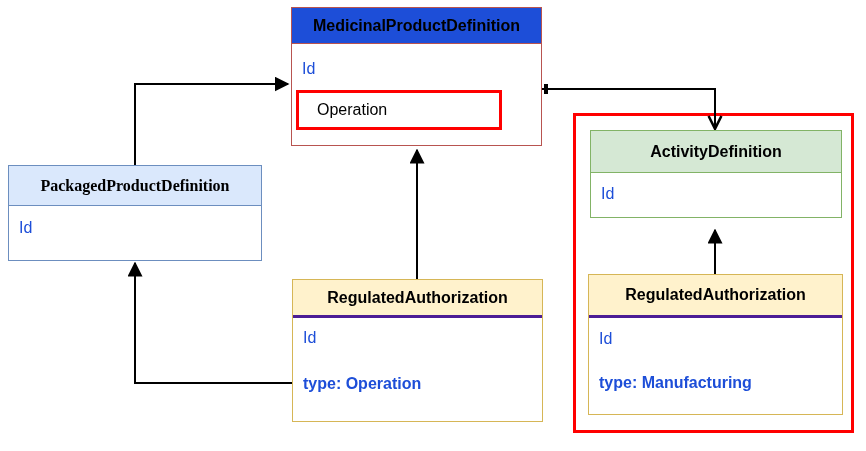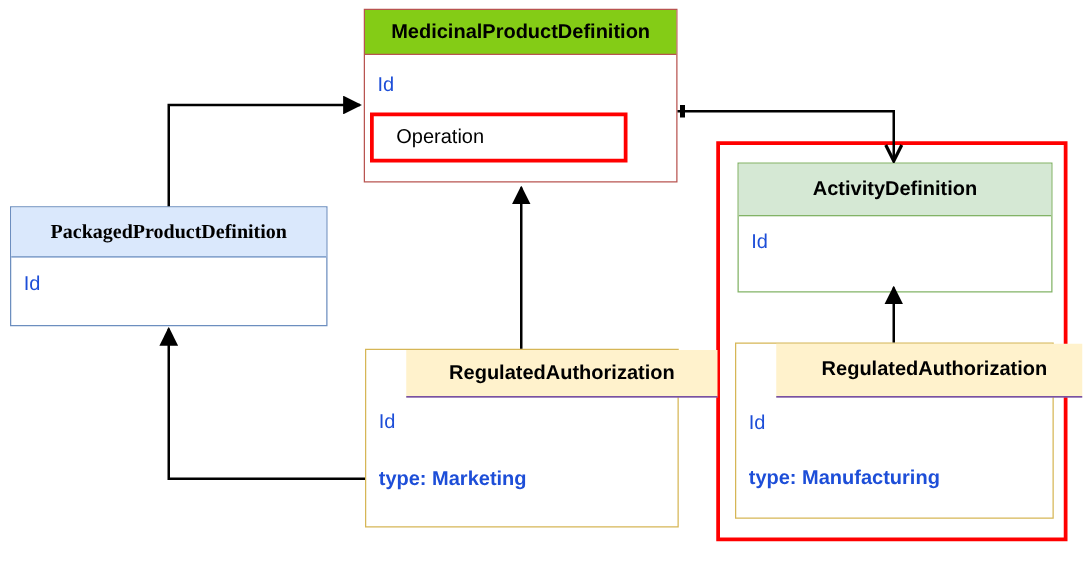--- a/index.html
+++ b/index.html
@@ -36,25 +36,25 @@
     font-size: 16px;
     color: #1d4ed8;
     display: flex;
     align-items: center;
     box-sizing: border-box;
   }
   .bold { font-weight: bold; }
 
   
   .theme-red    { border: 1px solid #b85450; }
-  .theme-red    .hdr { background: #84cc16; border-bottom: 1px solid #b85450; text-align: center; }
+  .theme-red    .hdr { background: #1d4ed8; border-bottom: 1px solid #b85450; text-align: center; }
   .theme-blue   { border: 1px solid #6c8ebf; }
   .theme-blue   .hdr { background: #dae8fc; border-bottom: 1px solid #6c8ebf; }
   .theme-yellow { border: 1px solid #d6b656; }
-  .theme-yellow .hdr { background: #fff2cc; border-bottom: 1px solid #4c1d95; margin-left: 32px; }
+  .theme-yellow .hdr { background: #fff2cc; border-bottom: 3px solid #4c1d95; }
   .theme-green  { border: 1px solid #82b366; }
   .theme-green  .hdr { background: #d5e8d4; border-bottom: 1px solid #82b366; }
 
   
   #medicinal     { left: 291px; top: 7px;   width: 251px; height: 139px; }
   #medicinal .hdr { height: 36px; }
   #medicinal .f-id { top: 40px; height: 42px; }
   #medicinal .f-op {
     position: absolute;
     left: 4px; top: 82px;
@@ -68,21 +68,21 @@
 
   #packaged      { left: 8px;   top: 165px; width: 254px; height: 96px; }
   #packaged .hdr { height: 40px; font-family: Liberation Serif, serif; }
   #packaged .f-id { top: 44px; height: 36px; }
 
   #marketing     { left: 292px; top: 279px; width: 251px; height: 143px; }
   #marketing .hdr { height: 38px; }
   #marketing .f-id { top: 40px; height: 36px; }
   #marketing .f-type { top: 88px; height: 32px; }
 
-  #activity      { left: 590px; top: 130px; width: 252px; height: 104px; }
+  #activity      { left: 590px; top: 130px; width: 252px; height: 88px; }
   #activity .hdr { height: 42px; }
   #activity .f-id { top: 44px; height: 38px; }
 
   #manufacturing { left: 588px; top: 274px; width: 255px; height: 141px; }
   #manufacturing .hdr { height: 43px; }
   #manufacturing .f-id { top: 46px; height: 36px; }
   #manufacturing .f-type { top: 92px; height: 32px; }
 
   #group-outline {
     position: absolute;
@@ -115,21 +115,21 @@
   </div>
 
   <div class="entity theme-blue" id="packaged">
     <div class="hdr">PackagedProductDefinition</div>
     <div class="field f-id">Id</div>
   </div>
 
   <div class="entity theme-yellow" id="marketing">
     <div class="hdr">RegulatedAuthorization</div>
     <div class="field f-id">Id</div>
-    <div class="field f-type bold">type: Marketing</div>
+    <div class="field f-type bold">type: Operation</div>
   </div>
 
   <div class="entity theme-green" id="activity">
     <div class="hdr">ActivityDefinition</div>
     <div class="field f-id">Id</div>
   </div>
 
   <div class="entity theme-yellow" id="manufacturing">
     <div class="hdr">RegulatedAuthorization</div>
     <div class="field f-id">Id</div>

